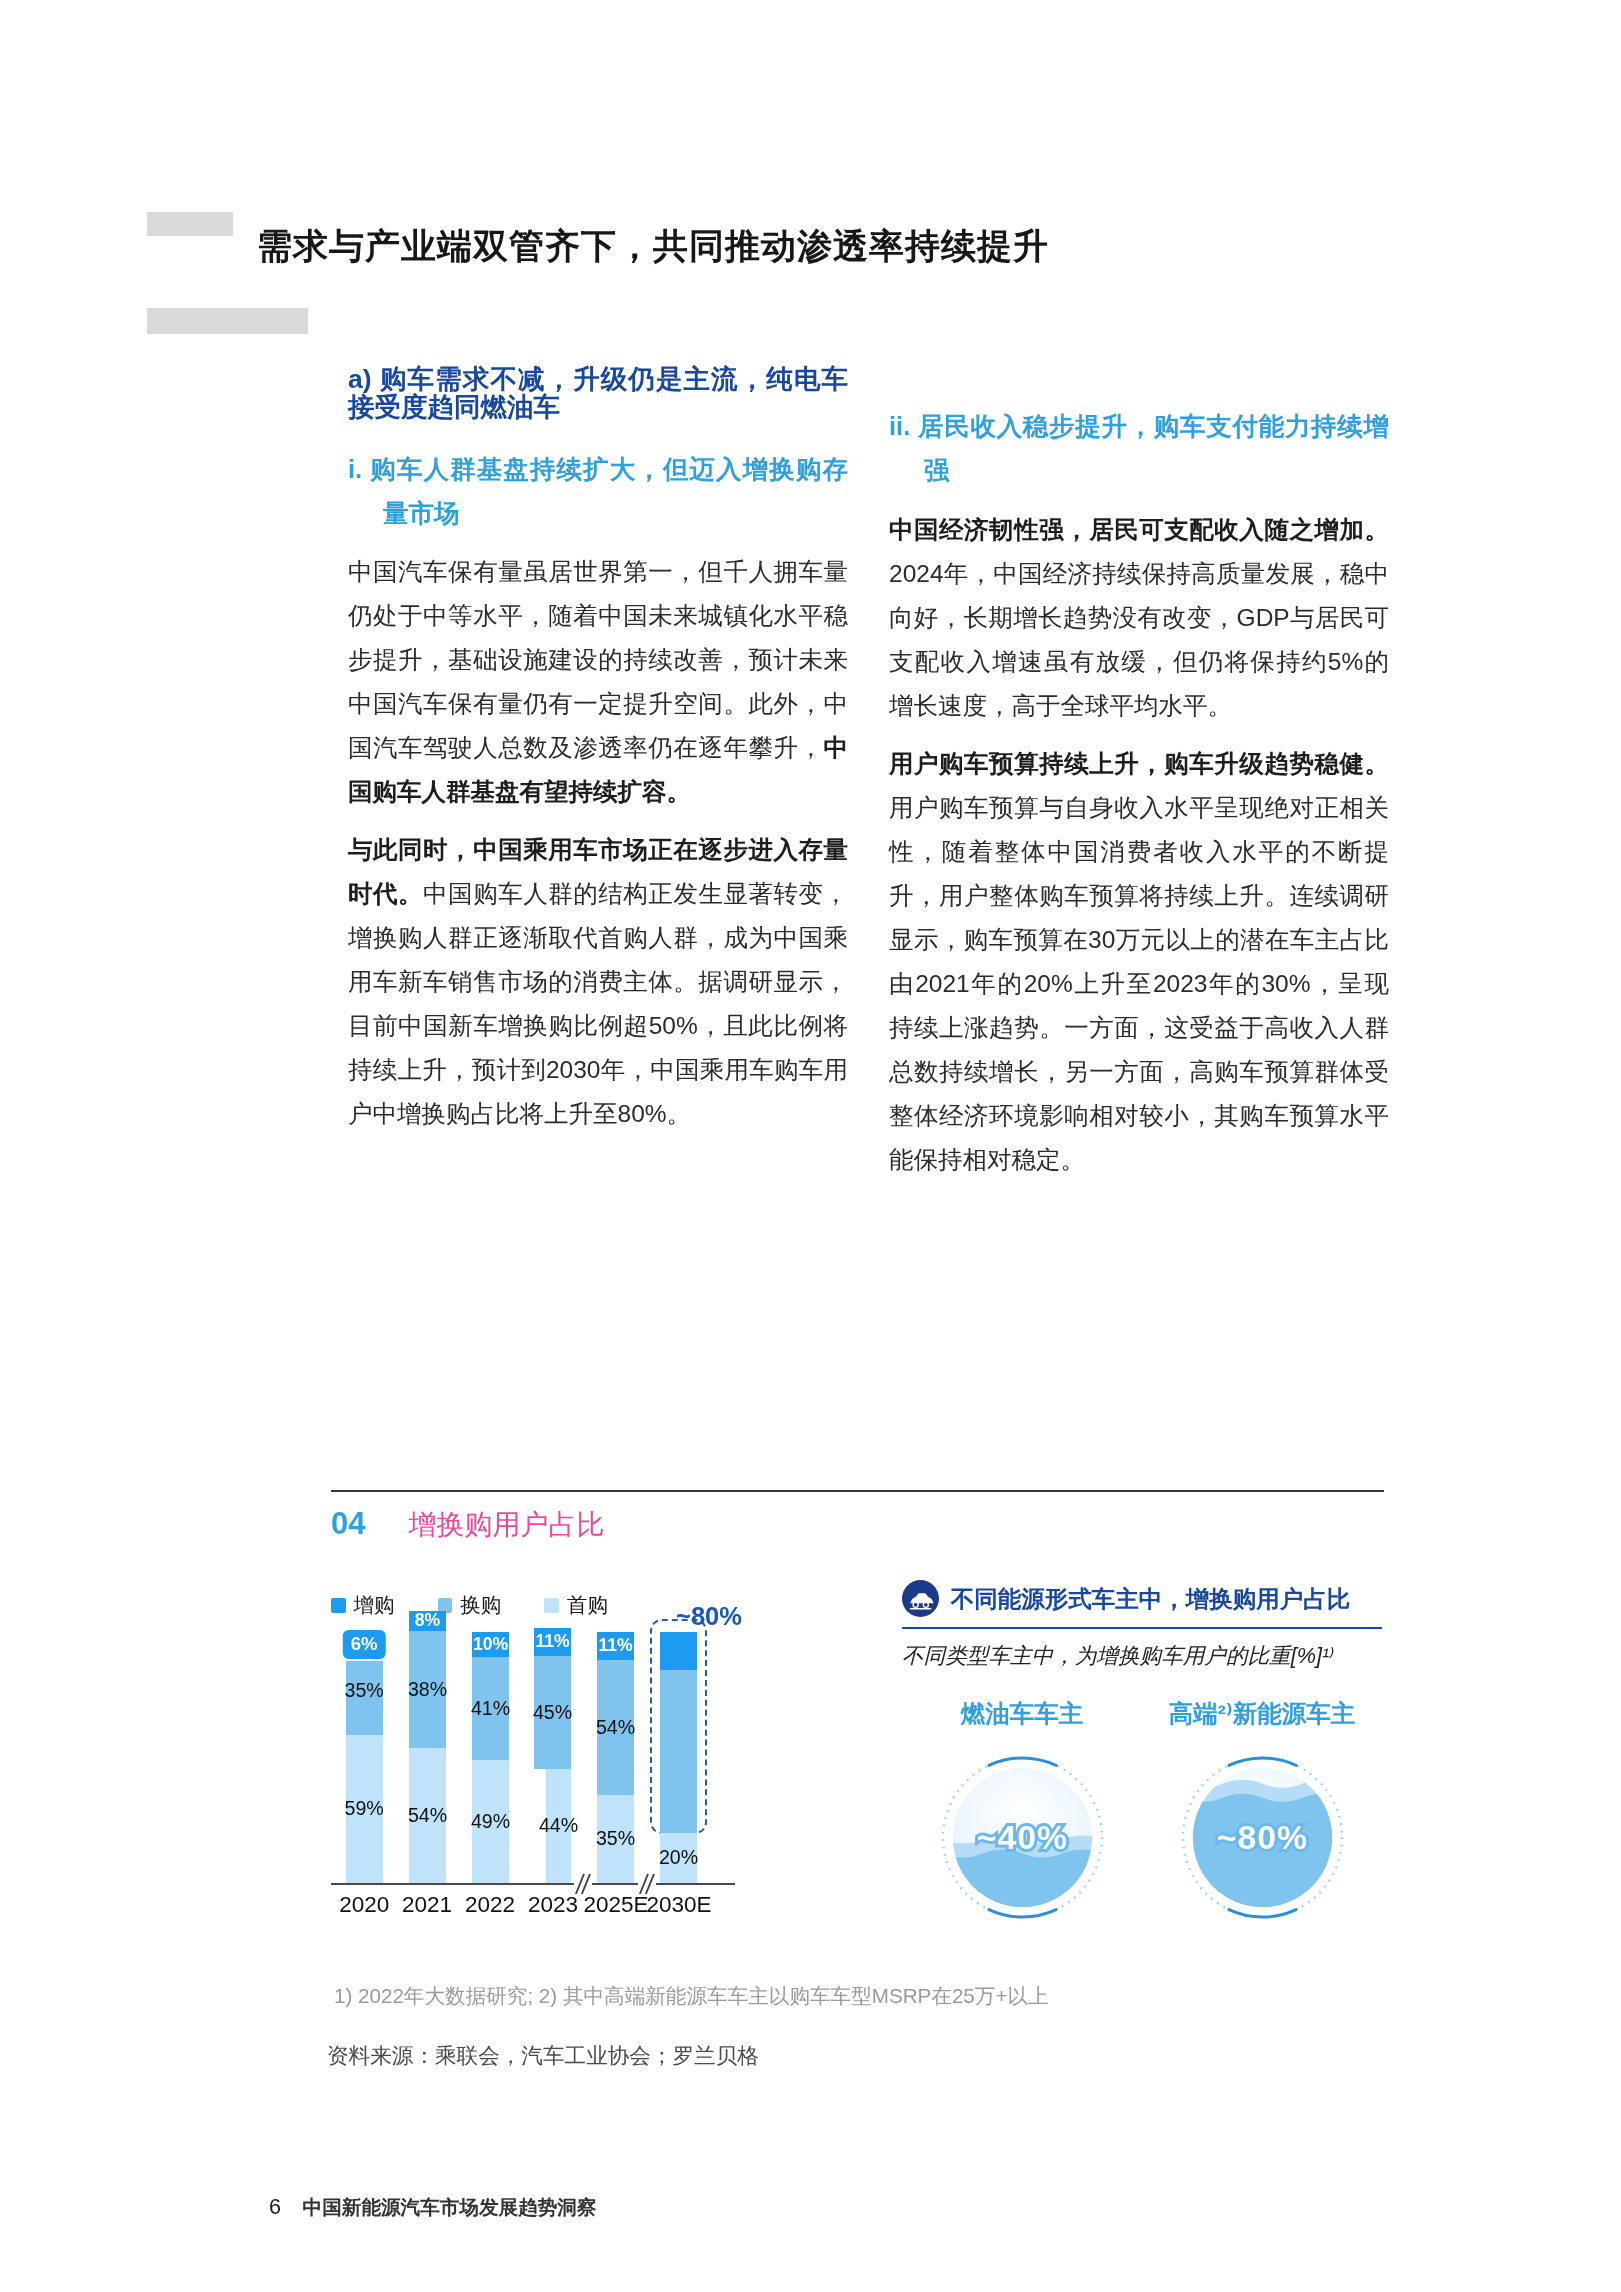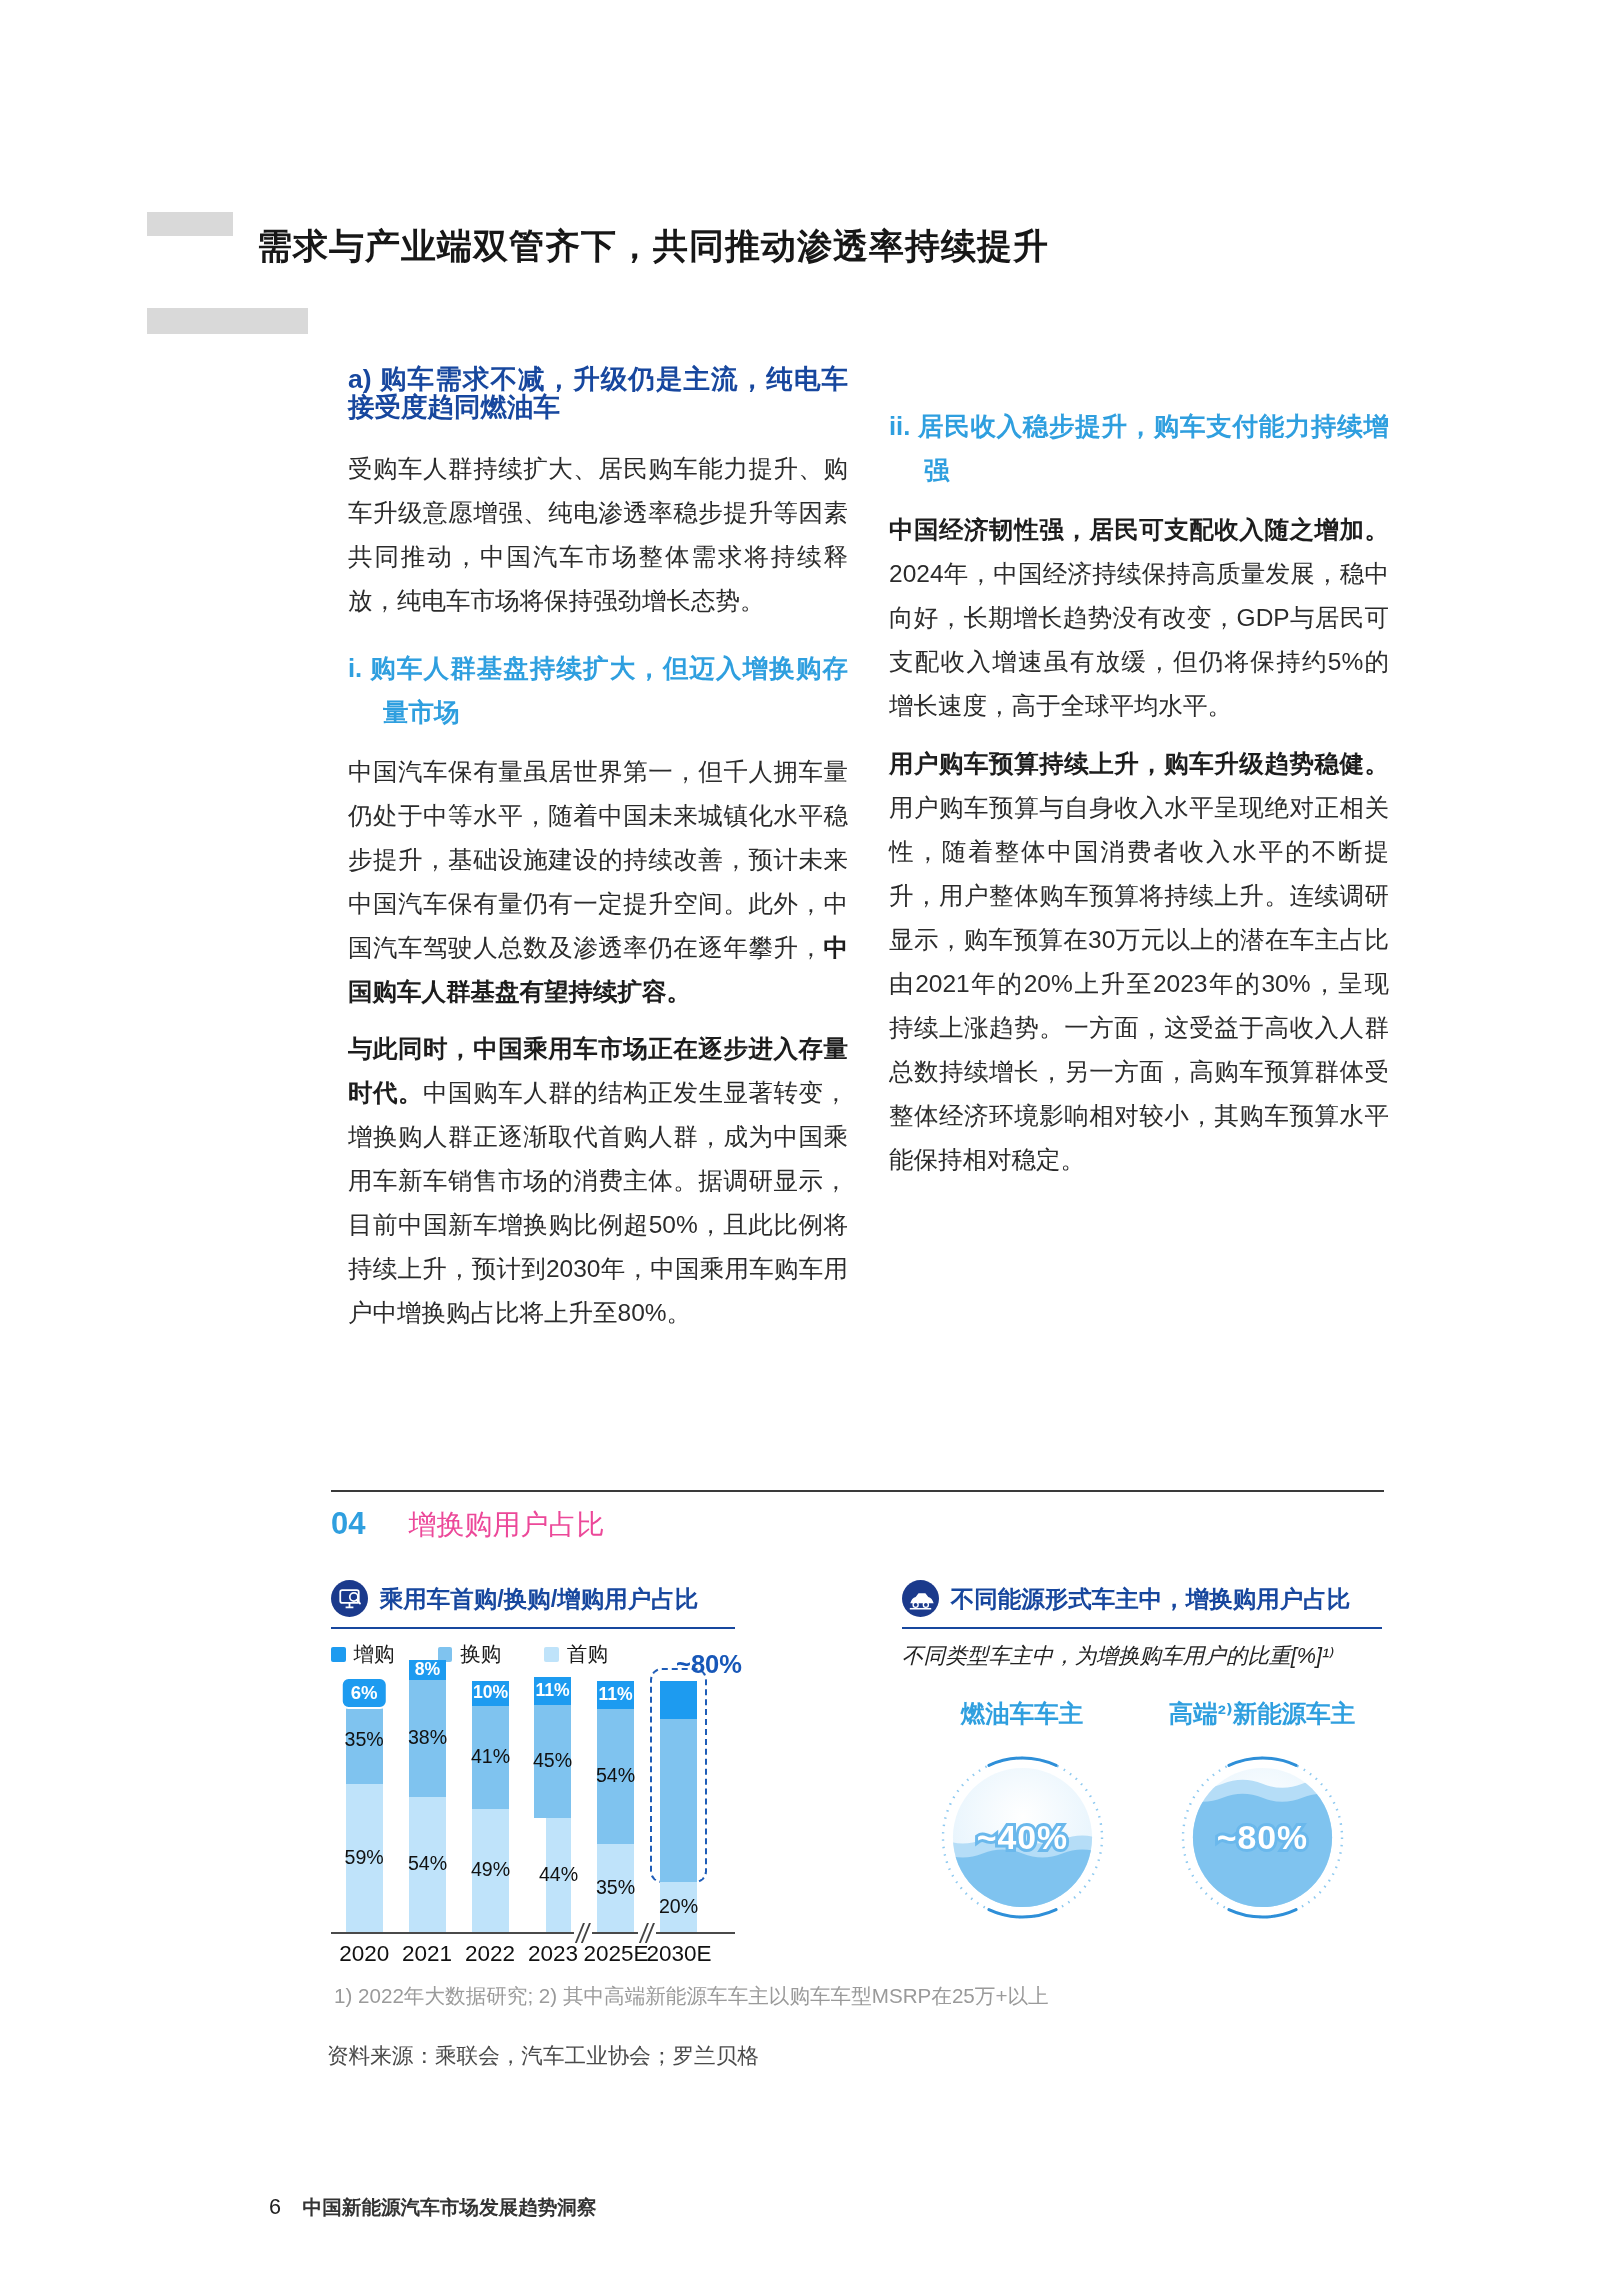--- a/index.html
+++ b/index.html
@@ -66,49 +66,38 @@
 <div class="page">
 
   <div class="deco deco1"></div>
   <div class="deco deco2"></div>
 
   <h1 class="page-title">需求与产业端双管齐下，共同推动渗透率持续提升</h1>
 
   <div class="columns">
     <div class="col col-left">
       <h2 class="h-a">a) 购车需求不减，升级仍是主流，纯电车接受度趋同燃油车</h2>
-      <p class="para">受购车人群持续扩大、居民购车能力提升、购车升级意愿增强、纯电渗透率稳步提升等因素共同推动，中国汽车市场整体需求将持续释放，纯电车市场将保持强劲增长态势。</p>
       <h3 class="h-sub">i. 购车人群基盘持续扩大，但迈入增换购存量市场</h3>
       <p class="para"><span>中国汽车保有量虽居世界第一，但千人拥车量仍处于中等水平，随着中国未来城镇化水平稳步提升，基础设施建设的持续改善，预计未来中国汽车保有量仍有一定提升空间。此外，中国汽车驾驶人总数及渗透率仍在逐年攀升，</span><b>中国购车人群基盘有望持续扩容。</b></p>
       <p class="para"><b>与此同时，中国乘用车市场正在逐步进入存量时代。</b><span>中国购车人群的结构正发生显著转变，增换购人群正逐渐取代首购人群，成为中国乘用车新车销售市场的消费主体。据调研显示，目前中国新车增换购比例超50%，且此比例将持续上升，预计到2030年，中国乘用车购车用户中增换购占比将上升至80%。</span></p>
     </div>
     <div class="col col-right">
       <h3 class="h-sub">ii. 居民收入稳步提升，购车支付能力持续增强</h3>
       <p class="para"><b>中国经济韧性强，居民可支配收入随之增加。</b><span>2024年，中国经济持续保持高质量发展，稳中向好，长期增长趋势没有改变，GDP与居民可支配收入增速虽有放缓，但仍将保持约5%的增长速度，高于全球平均水平。</span></p>
       <p class="para"><b>用户购车预算持续上升，购车升级趋势稳健。</b><span>用户购车预算与自身收入水平呈现绝对正相关性，随着整体中国消费者收入水平的不断提升，用户整体购车预算将持续上升。连续调研显示，购车预算在30万元以上的潜在车主占比由2021年的20%上升至2023年的30%，呈现持续上涨趋势。一方面，这受益于高收入人群总数持续增长，另一方面，高购车预算群体受整体经济环境影响相对较小，其购车预算水平能保持相对稳定。</span></p>
     </div>
   </div>
 
   <div class="exh-rule"></div>
   <div class="exh-head">
     <span class="exh-num">04</span>
     <span class="exh-title">增换购用户占比</span>
   </div>
 
   <div class="panel panel-left">
-    <div class="p-head">
-      <svg class="hicon" width="37" height="37" viewBox="0 0 38 38">
-        <circle cx="19" cy="19" r="19" fill="#1b3a8c"></circle>
-        <rect x="9.5" y="10.5" width="19" height="13" rx="2" fill="none" stroke="#fff" stroke-width="1.8"></rect>
-        <path d="M15 28 h8 M19 23.5 v4.5" stroke="#fff" stroke-width="1.8" fill="none"></path>
-        <circle cx="23.5" cy="17.5" r="4.2" fill="#1b3a8c" stroke="#fff" stroke-width="1.8"></circle>
-        <path d="M26.4 20.6 L29.6 24" stroke="#fff" stroke-width="2.2" stroke-linecap="round"></path>
-      </svg>
-      <span class="p-title">乘用车首购/换购/增购用户占比</span>
-    </div>
     <div class="legend">
         <span class="lg-item"><span class="sw" style="background: rgb(29, 155, 240);"></span>增购</span>
         <span class="lg-item"><span class="sw" style="background: rgb(127, 195, 239);"></span>换购</span>
         <span class="lg-item"><span class="sw" style="background: rgb(191, 227, 250);"></span>首购</span>
       </div>
     <div class="plot">
       <div class="dash-box"></div>
       <span class="annot">~80%</span>
       <span class="brk brk1"></span>
       <span class="brk brk2"></span>

